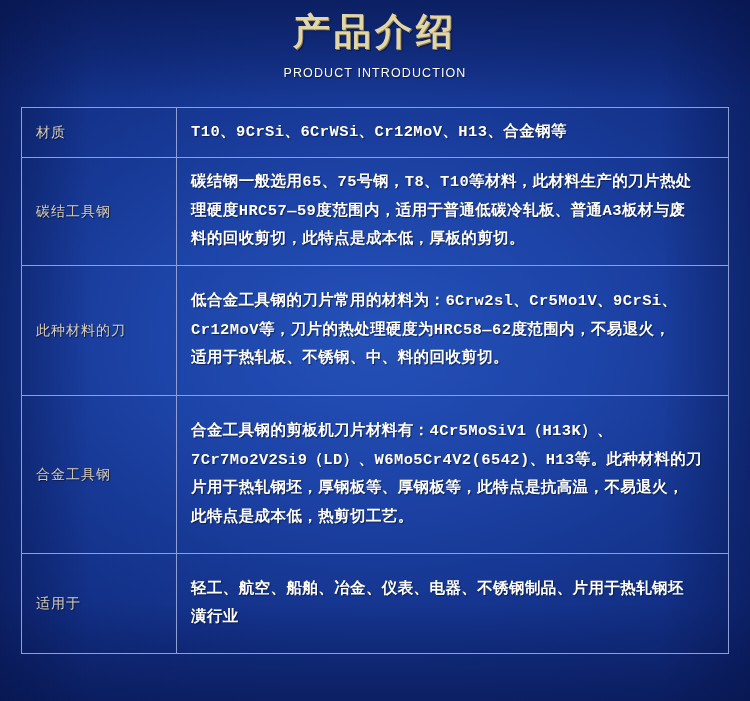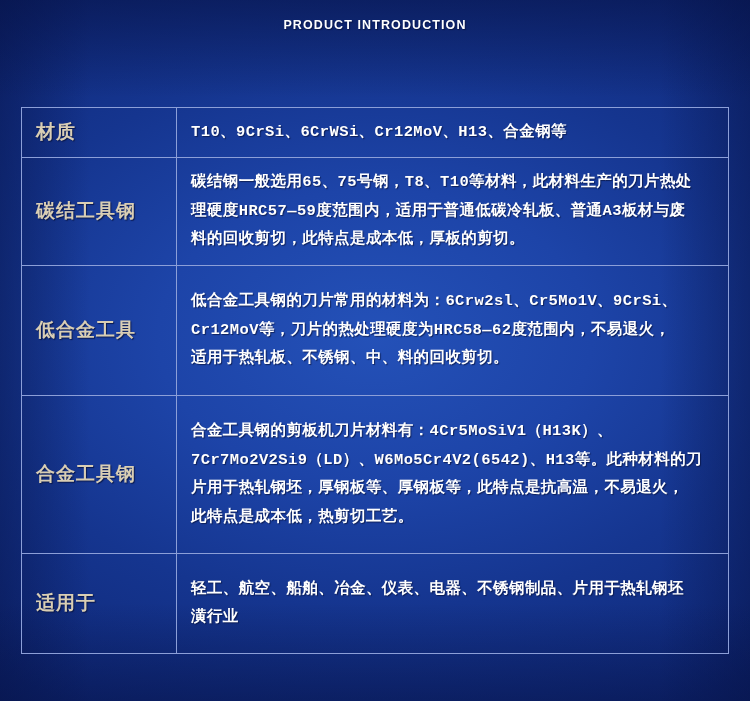--- a/index.html
+++ b/index.html
@@ -46,21 +46,21 @@
     letter-spacing: 4px;
     color: #e2d6a8;
     text-shadow:
       1px 1px 0 #8a7c4a,
       2px 2px 1px rgba(10,20,60,0.8);
     line-height: 48px;
   }
   .title-en {
     margin-top: 10px;
     font-size: 12.5px;
-    font-weight: bold;
+    font-weight: normal;
     letter-spacing: 1.1px;
     color: #ffffff;
     text-shadow: 1px 1px 1px rgba(8,18,60,0.75);
   }
 
   
   .spec-table {
     position: absolute;
     left: 21px;
     top: 107px;
@@ -73,22 +73,22 @@
     vertical-align: middle;
     padding: 10px 10px 10px 12px;
   }
   .col-label {
     width: 130px;
     text-align: left;
     padding-left: 14px !important;
   }
   .label-text {
     font-family: "DejaVu Sans", "Liberation Sans", sans-serif;
-    font-size: 19px;
-    font-weight: bold;
+    font-size: 14px;
+    font-weight: normal;
     color: #d9ceb4;
     letter-spacing: 1px;
     text-shadow: 1px 1px 1px rgba(8,18,60,0.8);
     white-space: nowrap;
   }
   .value-text {
     font-family: Liberation Mono, monospace;
     font-size: 15.5px;
     font-weight: bold;
     color: #ffffff;
@@ -106,20 +106,21 @@
   .row-h4 { height: 158px; }
   .row-h5 { height: 100px; margin-top: 24px; }
   .value-cell { padding-left: 14px !important; }
 </style>
 </head>
 <body>
 
 <div class="page">
 
   <div class="header">
+    <div class="title-cn">产品介绍</div>
     <div class="title-en">PRODUCT INTRODUCTION</div>
   </div>
 
   <table class="spec-table">
     <tbody>
 
       <tr class="row-h1">
         <td class="col-label">
           <span class="label-text">材质</span>
         </td>
@@ -138,21 +139,21 @@
           <div class="value-text">
             <span class="ln">碳结钢一般选用65、75号钢，T8、T10等材料，此材料生产的刀片热处</span>
             <span class="ln">理硬度HRC57—59度范围内，适用于普通低碳冷轧板、普通A3板材与废</span>
             <span class="ln">料的回收剪切，此特点是成本低，厚板的剪切。</span>
           </div>
         </td>
       </tr>
 
       <tr class="row-h3">
         <td class="col-label">
-          <span class="label-text">低合金工具</span>
+          <span class="label-text">此种材料的刀</span>
         </td>
         <td class="value-cell">
           <div class="value-text">
             <span class="ln">低合金工具钢的刀片常用的材料为：6Crw2sl、Cr5Mo1V、9CrSi、</span>
             <span class="ln">Cr12MoV等，刀片的热处理硬度为HRC58—62度范围内，不易退火，</span>
             <span class="ln">适用于热轧板、不锈钢、中、料的回收剪切。</span>
           </div>
         </td>
       </tr>
 

